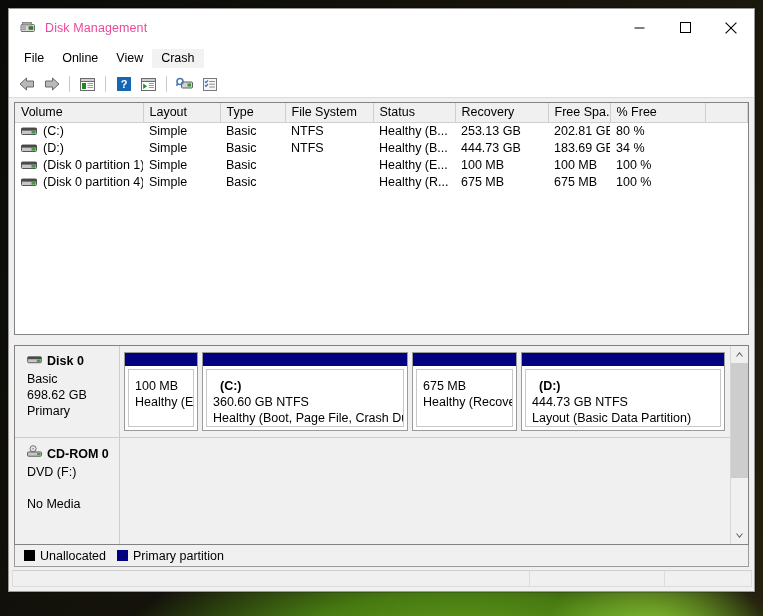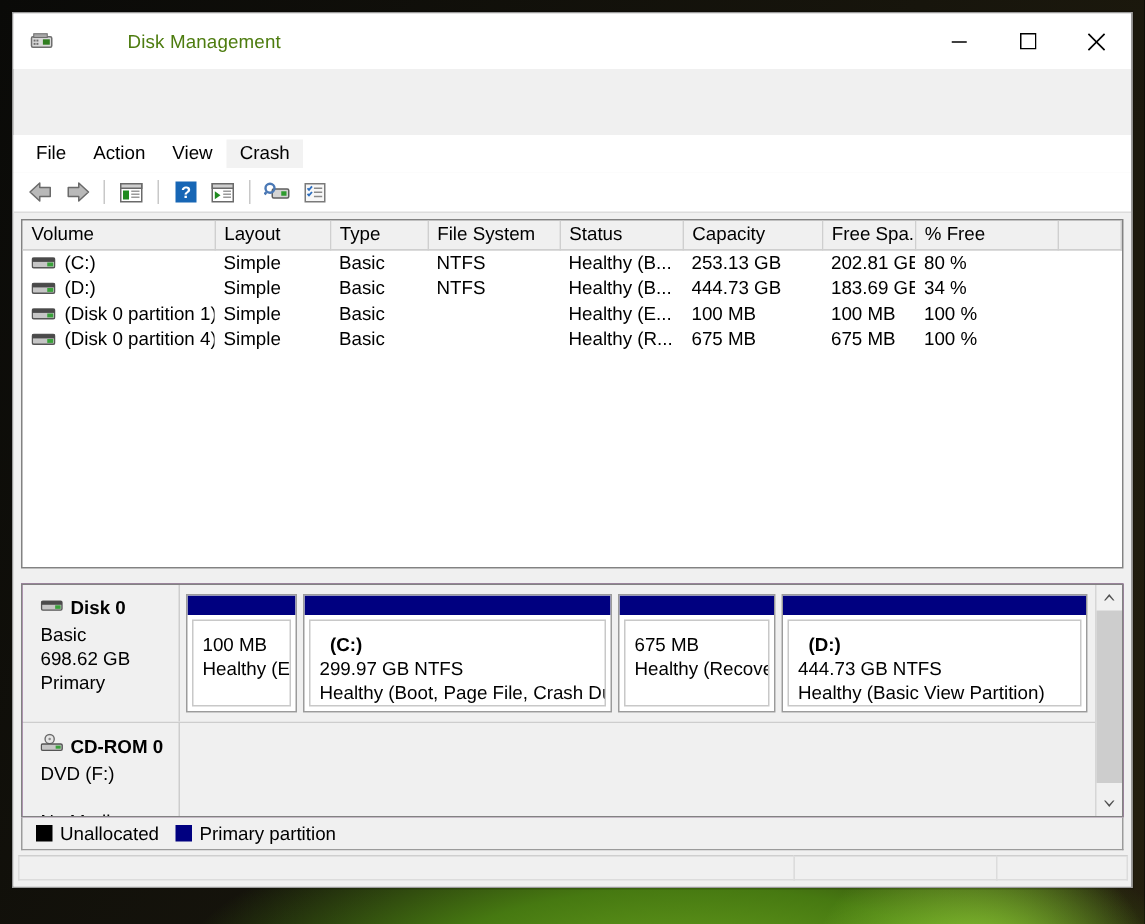--- a/index.html
+++ b/index.html
@@ -64,23 +64,22 @@
   .title-icon {
     width: 16px;
     height: 16px;
     margin-left: 11px;
     margin-right: 9px;
     position: relative;
     flex: 0 0 auto;
   }
   .title-text {
     font-size: 12.5px;
-    color: #4d7c0f;
+    color: #ec4899;
     letter-spacing: .1px;
-    margin-left: 40px;
   }
   .win-buttons {
     margin-left: auto;
     display: flex;
     height: 37px;
   }
   .win-btn {
     width: 46px;
     height: 100%;
     display: flex;
@@ -95,21 +94,20 @@
   
   .menubar {
     height: 25px;
     background: #ffffff;
     display: flex;
     align-items: center;
     padding-left: 6px;
     flex: 0 0 auto;
     font-size: 12.5px;
     color: #000;
-    margin-top: 44px;
   }
   .menu-item {
     padding: 3px 9px 4px 9px;
     line-height: 1;
   }
   .menu-item.hl { background: #f2f2f2; }
 
   
   .toolbar {
     height: 26px;
@@ -202,21 +200,21 @@
 
   
   .splitter {
     height: 10px;
     flex: 0 0 auto;
   }
 
   
   .graph-pane {
     flex: 1 1 auto;
-    background: #701a75;
+    background: #fef9c3;
     border: 1px solid #828282;
     box-sizing: border-box;
     display: flex;
     min-height: 0;
     overflow: hidden;
   }
   .graph-scroll {
     flex: 1 1 auto;
     display: flex;
     flex-direction: column;
@@ -392,21 +390,21 @@
         <svg width="12" height="12" viewBox="0 0 12 12">
             <line x1="0.6" y1="0.6" x2="11.4" y2="11.4" stroke="#000" stroke-width="1.1"></line>
             <line x1="11.4" y1="0.6" x2="0.6" y2="11.4" stroke="#000" stroke-width="1.1"></line>
           </svg>
       </div>
     </div>
   </div>
 
   <div class="menubar">
     <div class="menu-item">File</div>
-    <div class="menu-item">Action</div>
+    <div class="menu-item">Online</div>
     <div class="menu-item">View</div>
     <div class="menu-item hl">Crash</div>
   </div>
 
   <div class="toolbar">
     <div class="tb-btn">
       <svg width="18" height="16" viewBox="0 0 18 16">
         <path d="M8.5 2 L2 8 L8.5 14 L8.5 11 L15.5 11 L15.5 5 L8.5 5 Z" fill="#b9b9b9" stroke="#6a6a6a" stroke-width="1" stroke-linejoin="round"></path>
       </svg>
     </div>
@@ -479,21 +477,21 @@
           <col style="width:95px">
           <col>
         </colgroup>
         <thead>
           <tr>
             <th>Volume</th>
             <th>Layout</th>
             <th>Type</th>
             <th>File System</th>
             <th>Status</th>
-            <th>Capacity</th>
+            <th>Recovery</th>
             <th>Free Spa...</th>
             <th>% Free</th>
             <th></th>
           </tr>
         </thead>
         <tbody>
           <tr>
             <td class="col-volume">
               <div class="vol-cell">
                 <span class="drive-ico">
@@ -612,38 +610,38 @@
               <div class="part-inner">
                 <div class="plabel"></div>
                 <div>100 MB</div>
                 <div>Healthy (EF</div>
               </div>
             </div>
             <div class="part" style="width:206px;flex:0 0 206px">
               <div class="part-bar"></div>
               <div class="part-inner">
                 <div class="plabel">(C:)</div>
-                <div>299.97 GB NTFS</div>
+                <div>360.60 GB NTFS</div>
                 <div>Healthy (Boot, Page File, Crash Dum</div>
               </div>
             </div>
             <div class="part" style="width:105px;flex:0 0 105px">
               <div class="part-bar"></div>
               <div class="part-inner">
                 <div class="plabel"></div>
                 <div>675 MB</div>
                 <div>Healthy (Recovery</div>
               </div>
             </div>
             <div class="part" style="flex:1 1 auto">
               <div class="part-bar"></div>
               <div class="part-inner">
                 <div class="plabel">(D:)</div>
                 <div>444.73 GB NTFS</div>
-                <div>Healthy (Basic View Partition)</div>
+                <div>Layout (Basic Data Partition)</div>
               </div>
             </div>
           </div>
         </div>
 
         <div class="disk-row last" style="flex:1 1 auto">
           <div class="disk-info">
             <div class="dt">
               <span>
                 <svg width="15" height="13" viewBox="0 0 16 14">

